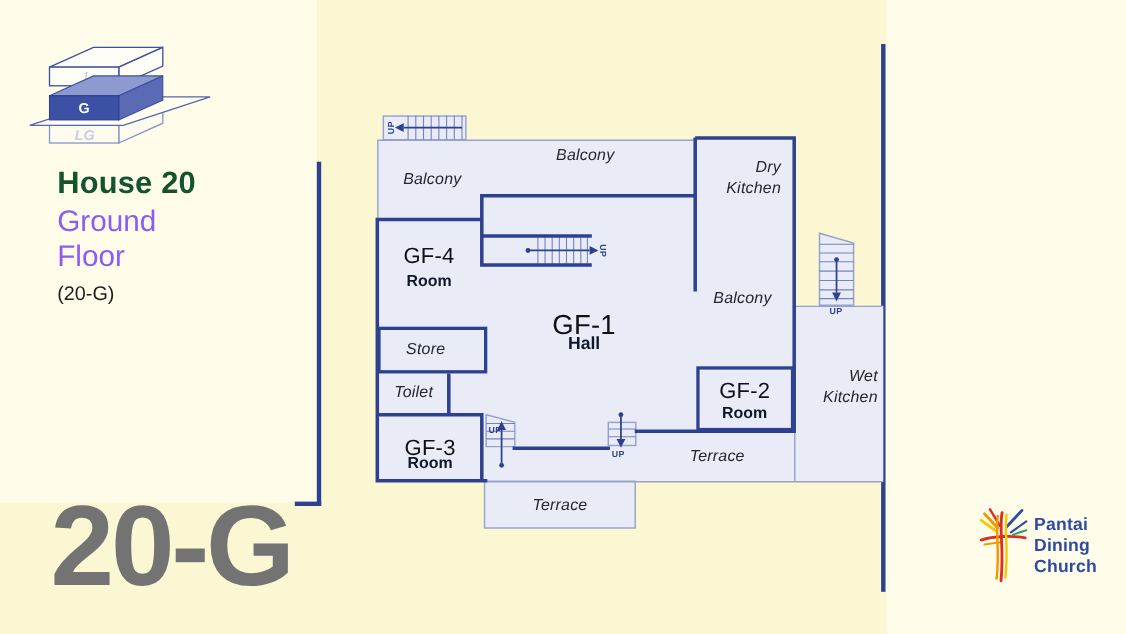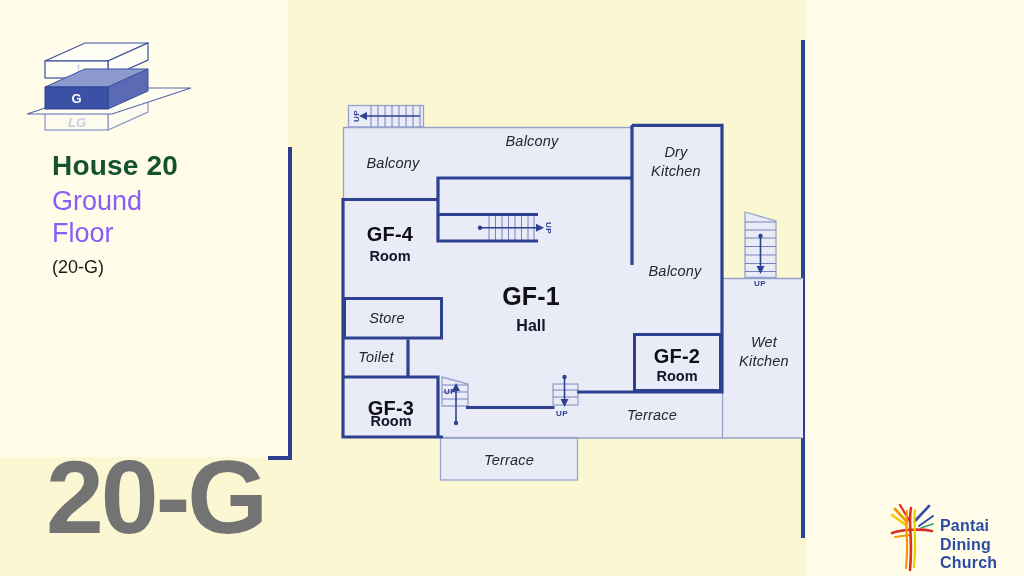--- a/index.html
+++ b/index.html
@@ -15,35 +15,35 @@
   #accent-left-v{left:288px;top:147px;width:4px;height:313px}
   #accent-left-foot{left:268px;top:456px;width:24px;height:4px}
   #accent-right{left:801px;top:40px;width:4px;height:498px}
 
   #plan-svg,#stack-icon{position:absolute}
   #plan-svg{left:0;top:0}
   #stack-icon{left:0;top:0}
 
   .lbl{position:absolute;transform:translate(-50%,-50%);white-space:nowrap;color:#26262e}
   .area{font-style:italic;font-size:14.5px;letter-spacing:.2px}
-  .wrap{white-space:normal;width:68px;text-align:center;line-height:1.3}
-  .rcode{font-weight:bold;font-size:20px;color:#0f0f14;letter-spacing:.2px}
+  .wrap{white-space:normal;width:68px;text-align:right;line-height:1.3}
+  .rcode{font-weight:normal;font-size:20px;color:#0f0f14;letter-spacing:.2px}
   .rtype{font-weight:bold;font-size:14.5px;color:#0f172a}
   .big{font-size:25px}
   .med{font-size:16px}
   .up{font-size:8px;font-weight:bold;color:#2E4191;letter-spacing:.4px}
   .rotccw{transform:translate(-50%,-50%) rotate(-90deg)}
   .rotcw{transform:translate(-50%,-50%) rotate(90deg)}
 
   #house-title{position:absolute;left:52px;top:150px;font-size:28px;font-weight:800;color:#14532d;letter-spacing:.2px}
   #house-subtitle{position:absolute;left:52px;top:186px;width:150px;font-size:27px;font-weight:400;color:#8b5cf6;line-height:1.18}
   #house-code{position:absolute;left:52px;top:257px;font-size:18px;color:#1c1c1c}
   #watermark{position:absolute;left:46px;top:438px;font-size:104px;font-weight:800;color:#737373;letter-spacing:-3px}
 
-  #logo{position:absolute;left:889px;top:501px;display:flex;gap:5px;align-items:flex-end}
+  #logo{position:absolute;left:889px;top:459px;display:flex;gap:5px;align-items:center}
   #logo-text{font-size:16px;font-weight:700;color:#2E4BA4;line-height:1.17;letter-spacing:.2px;padding-top:5px}
 </style>
 </head>
 <body>
 
 <div class="panel" id="panel-left"></div>
 <div class="panel" id="panel-right"></div>
 <div class="accent" id="accent-left-v"></div>
 <div class="accent" id="accent-left-foot"></div>
 <div class="accent" id="accent-right"></div>
@@ -129,21 +129,21 @@
   </g>
 </svg>
 
 <div class="lbl area" style="left:393px;top:163px">Balcony</div>
 <div class="lbl area" style="left:532px;top:141px">Balcony</div>
 <div class="lbl area wrap" style="left:676px;top:162px">Dry Kitchen</div>
 <div class="lbl rcode" style="left:390px;top:234px">GF-4</div>
 <div class="lbl rtype" style="left:390px;top:256px">Room</div>
 <div class="lbl area" style="left:675px;top:271px">Balcony</div>
 <div class="lbl rcode big" style="left:531px;top:296px">GF-1</div>
-<div class="lbl rtype med" style="left:531px;top:326px">Hall</div>
+<div class="lbl rtype med" style="left:531px;top:313px">Hall</div>
 <div class="lbl area" style="left:387px;top:318px">Store</div>
 <div class="lbl area" style="left:376px;top:357px">Toilet</div>
 <div class="lbl rcode" style="left:391px;top:408px">GF-3</div>
 <div class="lbl rtype" style="left:391px;top:421px">Room</div>
 <div class="lbl rcode" style="left:677px;top:356px">GF-2</div>
 <div class="lbl rtype" style="left:677px;top:376px">Room</div>
 <div class="lbl area wrap" style="left:764px;top:352px">Wet Kitchen</div>
 <div class="lbl area" style="left:652px;top:415px">Terrace</div>
 <div class="lbl area" style="left:509px;top:460px">Terrace</div>
 

